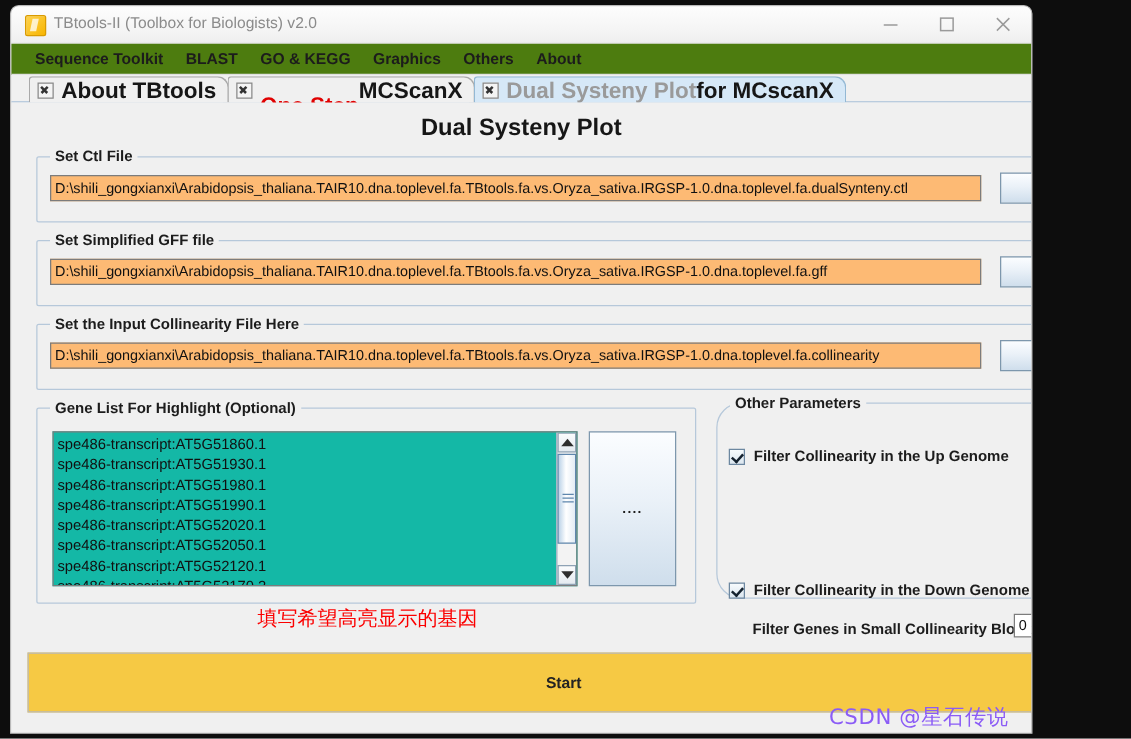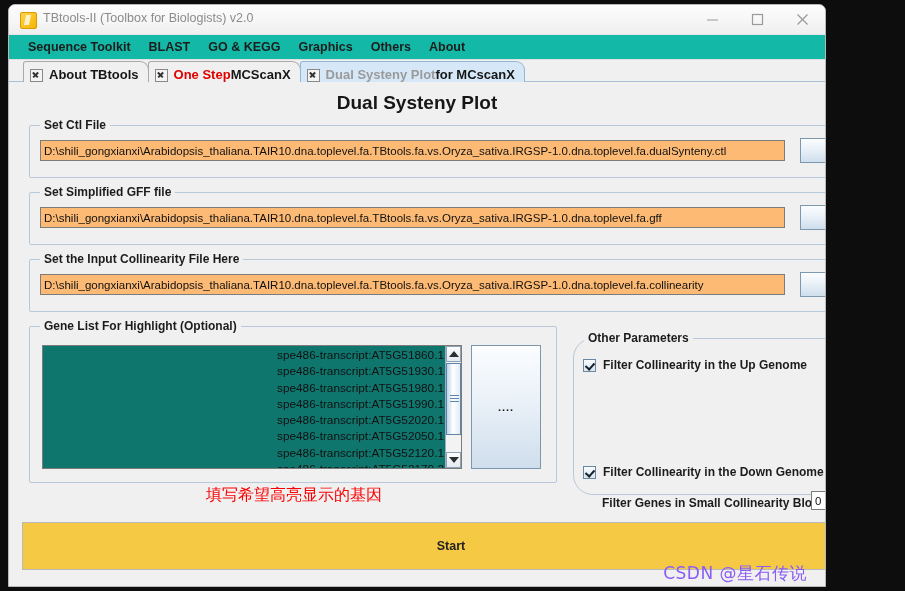--- a/index.html
+++ b/index.html
@@ -60,21 +60,21 @@
   .win-btn {
     width: 45px; height: 29px;
     display: flex; align-items: center; justify-content: center;
     color: #9a9a9a;
   }
   .win-btn svg { display:block; }
   
   .menubar {
     position: relative;
     height: 24px;
-    background: #14b8a6;
+    background: #4d7c0f;
     border-bottom: 1px solid #e0e0e0;
     text-align: right;
   }
   .menu-items {
     position: absolute; left: 10px; top: 0;
     display: flex; align-items: center;
     height: 24px;
   }
   .menu-item {
     font-size: 12.5px;
@@ -130,23 +130,23 @@
     position: relative;
     height: 22px;
     background: #f0f0f0;
     padding-left: 14px;
     box-sizing: border-box;
     border-bottom: 1px solid #a8c0d8;
   }
   .tabs { display: flex; align-items: flex-end; height: 22px; }
   .tab {
     height: 21px;
-    display: flex; align-items: flex-end;
+    display: flex; align-items: center;
     padding: 0 9px 0 6px;
-    font-size: 13px;
+    font-size: 18px;
     font-weight: bold;
     background: #f0f0f0;
     border: 1px solid #a9a9a9;
     border-bottom: none;
     border-radius: 3px 9px 0 0;
     margin-right: -1px;
     box-sizing: border-box;
     white-space: nowrap;
   }
   .tab.active {
@@ -224,25 +224,24 @@
     box-sizing: border-box;
     display: flex; align-items: center; justify-content: center;
     font-size: 11px;
     font-weight: bold;
     letter-spacing: 1px;
     color: #1c1c1c;
   }
   
   .listbox {
     position: absolute;
-    background: #0f766e;
+    background: #14b8a6;
     border: 1px solid #7c7c7c;
     box-sizing: border-box;
     overflow: hidden;
-    text-align: right;
   }
   .list-inner {
     position: absolute;
     left: 3px; top: 1px; right: 17px;
   }
   .list-row {
     font-size: 11.8px;
     color: #111;
     line-height: 16.3px;
     white-space: nowrap;
@@ -474,21 +473,21 @@
               </div>
           </div>
           <div class="sb-arrow down">
               <i></i>
             </div>
         </div>
       </div>
       <div class="cn-overlay" style="left:197px; top:403px;">填写希望高亮显示的基因</div>
       <div class="btn-browse" style="left:462px; top:263px; width:70px; height:124px;">....</div>
 
-      <div class="group" style="left:564px; top:256px; width:304px; height:157px;border-radius:20px;">
+      <div class="group" style="left:564px; top:240px; width:304px; height:157px;border-radius:20px;">
         <div class="legend">Other Parameters</div>
       </div>
       <div class="cbrow" style="left:574px; top:276px;">
         <span class="cbox"></span>
         <span class="cblabel">Filter Collinearity in the Up Genome</span>
       </div>
       <div class="cbrow" style="left:574px; top:383px;">
         <span class="cbox"></span>
         <span class="cblabel">Filter Collinearity in the Down Genome</span>
       </div>

